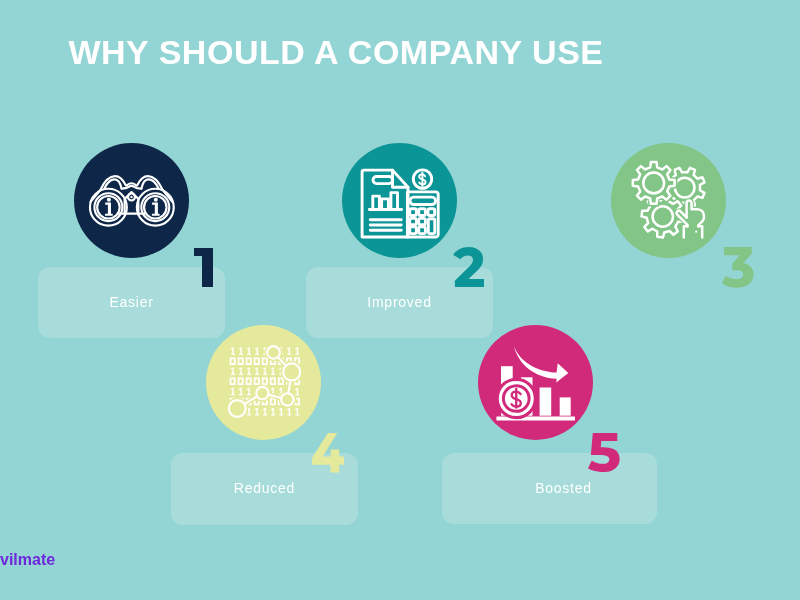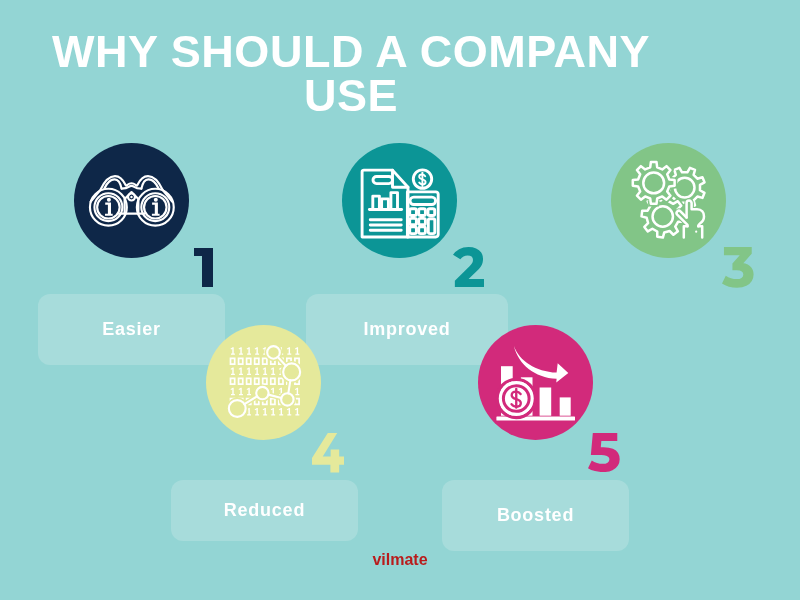--- a/index.html
+++ b/index.html
@@ -1,27 +1,27 @@
 <!DOCTYPE html>
 <html><head>
 <meta charset="utf-8">
 <title>Infographic</title>
 <style>
   html,body{margin:0;padding:0;}
   body{width:800px;height:600px;overflow:hidden;background:#93D5D4;
        font-family:"Liberation Sans",sans-serif;-webkit-font-smoothing:antialiased;}
   #stage{position:relative;width:800px;height:600px;}
   .title{position:absolute;left:0;top:0;width:672px;text-align:center;color:#fff;
-         font-weight:700;font-size:45px;line-height:44px;letter-spacing:0.52px;padding-left:15px;}
+         font-weight:700;font-size:34px;line-height:44px;letter-spacing:0.52px;}
   .circle{position:absolute;border-radius:50%;display:flex;align-items:center;justify-content:center;}
   .card{position:absolute;background:#A7DCDB;border-radius:12px;display:flex;
         align-items:center;justify-content:center;text-align:center;color:#fff;
-        font-size:18px;line-height:19.9px;font-weight:700;letter-spacing:0.75px;margin-top:27px;}
+        font-size:14px;line-height:19.9px;font-weight:400;letter-spacing:0.75px;}
   .num{position:absolute;}
-  .brand{position:absolute;left:0;width:800px;text-align:center;color:#b91c1c;font-weight:700;font-size:16px;}
+  .brand{position:absolute;left:0;width:800px;text-align:left;color:#6d28d9;font-weight:700;font-size:16px;}
 </style>
 </head>
 <body>
 
 <div id="stage">
   <div class="title" style="top:30px">
     <div>WHY SHOULD A COMPANY USE</div>
   </div>
 
   <div class="card" style="left:38px;top:267px;width:187px;height:71px;">
@@ -63,21 +63,21 @@
   <path d="M31.2 59.4 h5.8 v11.3 h1.7 v2.0 h-7.7 v-2.0 h2.9 v-9.0 h-2.7 z"></path>
   <circle cx="81.8" cy="56.65" r="2.0"></circle>
   <path d="M78.1 59.4 h5.8 v11.3 h1.7 v2.0 h-7.7 v-2.0 h2.9 v-9.0 h-2.7 z"></path>
 </g>
 </svg>
   </div>
   <svg class="num" style="left:193.6px;top:247.7px;" width="19.0" height="39.1" viewBox="0 0 19.0 39.1">
       <path d="M8.01 39.10V3.70L12.75 8.06H0.00V0.00H19.00V39.10Z" fill="#0E2748"></path>
     </svg>
 
-  <div class="card" style="left:306px;top:267px;width:202px;height:71px;">
+  <div class="card" style="left:306px;top:267px;width:187px;height:71px;">
     <div><span>Improved</span><br></div>
   </div>
   <div class="circle" style="left:342px;top:143px;width:115px;height:115px;background:#0C9596;">
 <svg width="115" height="115" viewBox="0 0 115 115">
 <g fill="none" stroke="#fff" stroke-width="2.9" stroke-linecap="round" stroke-linejoin="round">
 
   <path d="M20.1 94.0 V28.8 A1.7 1.7 0 0 1 21.8 27.1 H50.5 L66.0 44.3 V94.0 Z"></path>
   <path d="M50.5 27.1 V44.3 H66.0"></path>
 
   <rect x="31.0" y="33.5" width="19.5" height="7.1" rx="3.55"></rect>
@@ -152,21 +152,21 @@
   <path d="M75.6 74.5 L69.5 68.4 A2.3 2.3 0 0 0 66.2 71.6 L76.5 81.9 V83.2"></path>
   <path d="M76.5 83.2 H72.8 V94.6 M91.2 94.6 V83.2 H87.2"></path>
 </g>
 <circle cx="85.2" cy="88.7" r="1.1" fill="#fff"></circle>
 </svg>
   </div>
   <svg class="num" style="left:722.3px;top:247.0px;" width="31.6" height="40.7" viewBox="0 0 31.6 40.7">
       <path d="M14.98 40.70Q10.93 40.70 6.92 39.64Q2.90 38.58 0.00 36.62L3.78 28.71Q6.09 30.34 8.97 31.24Q11.85 32.13 14.70 32.13Q17.73 32.13 19.53 30.94Q21.33 29.74 21.33 27.59Q21.33 25.59 19.80 24.44Q18.27 23.28 14.82 23.28H10.43V16.57L21.01 4.55L22.08 8.23H1.95V-0.00H29.73V6.64L19.14 18.66L14.10 15.69H16.93Q24.17 15.69 27.88 19.02Q31.60 22.35 31.60 27.56Q31.60 30.96 29.83 33.97Q28.07 36.97 24.40 38.84Q20.73 40.70 14.98 40.70Z" fill="#82C587"></path>
     </svg>
 
-  <div class="card" style="left:171px;top:453px;width:187px;height:61px;">
+  <div class="card" style="left:171px;top:453px;width:187px;height:72px;">
     <div><span>Reduced</span><br></div>
   </div>
   <div class="circle" style="left:206px;top:325px;width:115px;height:115px;background:#E5E99B;">
 <svg width="115" height="115" viewBox="0 0 115 115">
 <defs>
  <mask id="m4">
   <rect width="115" height="115" fill="#fff"></rect>
   <g stroke="#000" stroke-width="5.0" fill="#000" stroke-linecap="round">
     <circle cx="67.5" cy="27.4" r="6.3"></circle>
     <circle cx="85.65" cy="46.9" r="8.5"></circle>
@@ -187,21 +187,21 @@
   <circle cx="56.4" cy="68.1" r="6.2"></circle>
   <circle cx="31.25" cy="83.5" r="8.4"></circle>
   <circle cx="81.35" cy="74.45" r="6.2"></circle>
 </g>
 </svg>
   </div>
   <svg class="num" style="left:311.8px;top:433.2px;" width="32.5" height="39.6" viewBox="0 0 32.5 39.6">
       <path d="M0.00 31.72V24.91L15.79 0.00H25.20L9.83 24.91L5.49 23.40H32.50V31.72ZM18.39 39.60V31.72L18.65 23.40V16.41H27.18V39.60Z" fill="#E5E99B"></path>
     </svg>
 
-  <div class="card" style="left:442px;top:453px;width:187px;height:71px;">
+  <div class="card" style="left:442px;top:453px;width:187px;height:71px;padding-left:28px;">
     <div><span>Boosted</span><br></div>
   </div>
   <div class="circle" style="left:478px;top:325px;width:115px;height:115px;background:#D22A7B;">
 <svg width="115" height="115" viewBox="0 0 115 115">
 <g fill="#fff">
 
   <rect x="18.4" y="91.5" width="78.6" height="4.0" rx="0.6"></rect>
 
   <rect x="23.0" y="41.2" width="11.7" height="49.5"></rect>
   <rect x="42.9" y="52.3" width="11.6" height="38.4"></rect>

